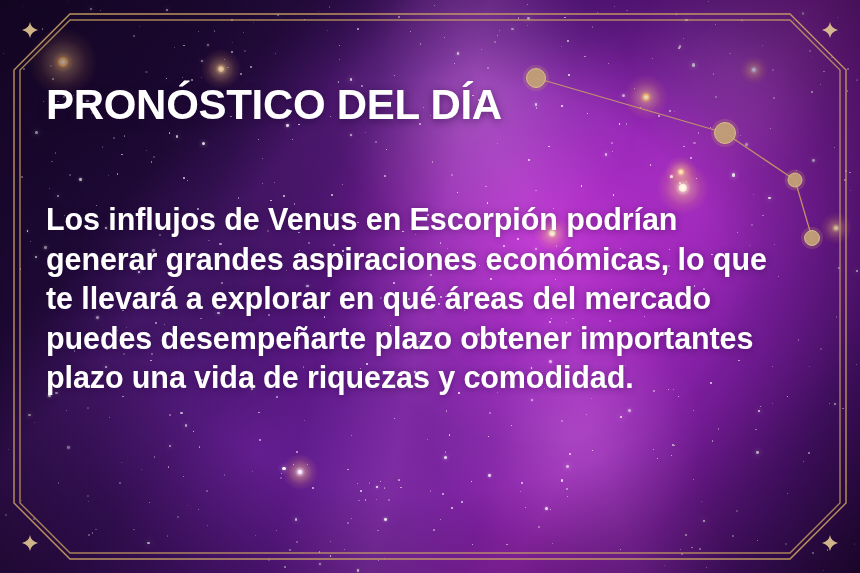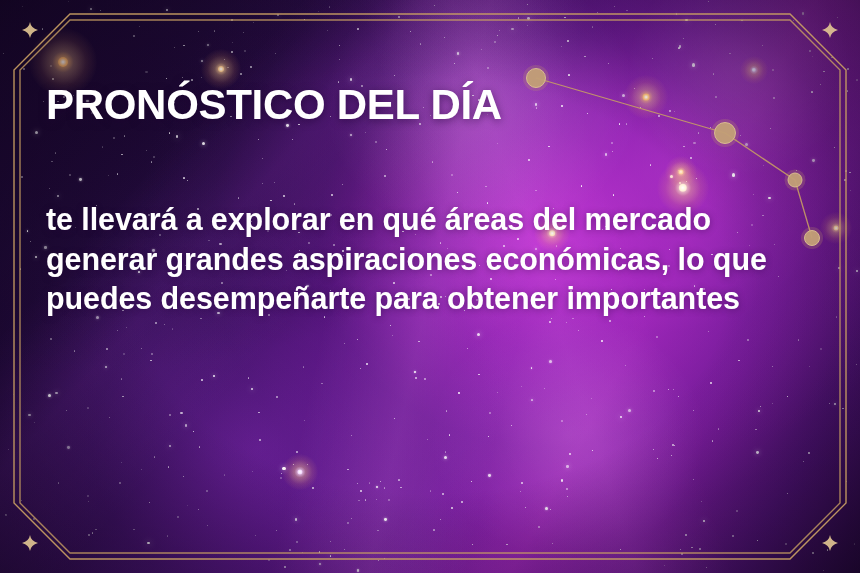--- a/index.html
+++ b/index.html
@@ -732,19 +732,21 @@
         <path d="M 30 535 Q 30.95 541.1 38 543 Q 30.95 544.9 30 551 Q 29.05 544.9 22 543 Q 29.05 541.1 30 535 Z" fill="#e3c893" opacity="0.9"></path>
       </g>
       <g>
         <path d="M 830 535 Q 830.95 541.1 838 543 Q 830.95 544.9 830 551 Q 829.05 544.9 822 543 Q 829.05 541.1 830 535 Z" fill="#e3c893" opacity="0.9"></path>
       </g>
     </svg>
 
   <div id="content">
     <h1 id="headline">PRONÓSTICO DEL DÍA</h1>
     <div id="body-text">
+        <span class="ln">Los influjos de Venus en Escorpión podrían</span>
+        <span class="ln">generar grandes aspiraciones económicas, lo que</span>
         <span class="ln">te llevará a explorar en qué áreas del mercado</span>
-        <span class="ln">generar grandes aspiraciones económicas, lo que</span>
-        <span class="ln">puedes desempeñarte para obtener importantes</span>
+        <span class="ln">puedes desempeñarte plazo obtener importantes</span>
+        <span class="ln">plazo una vida de riquezas y comodidad.</span>
       </div>
   </div>
 
 </div>
 
 </body></html>

